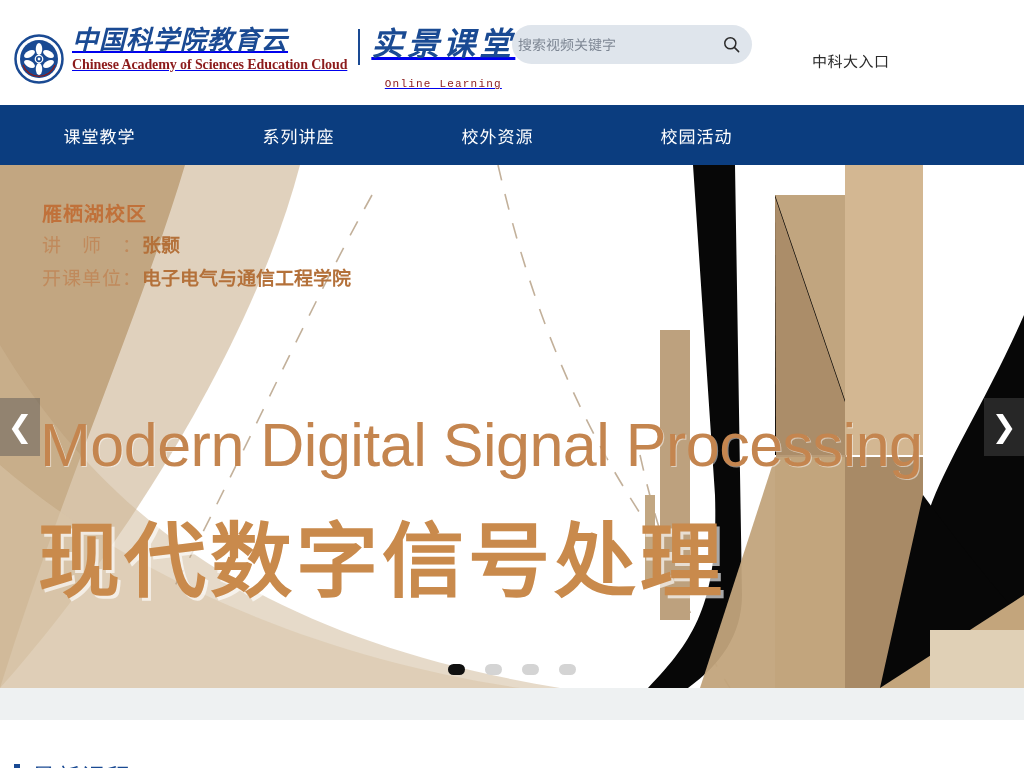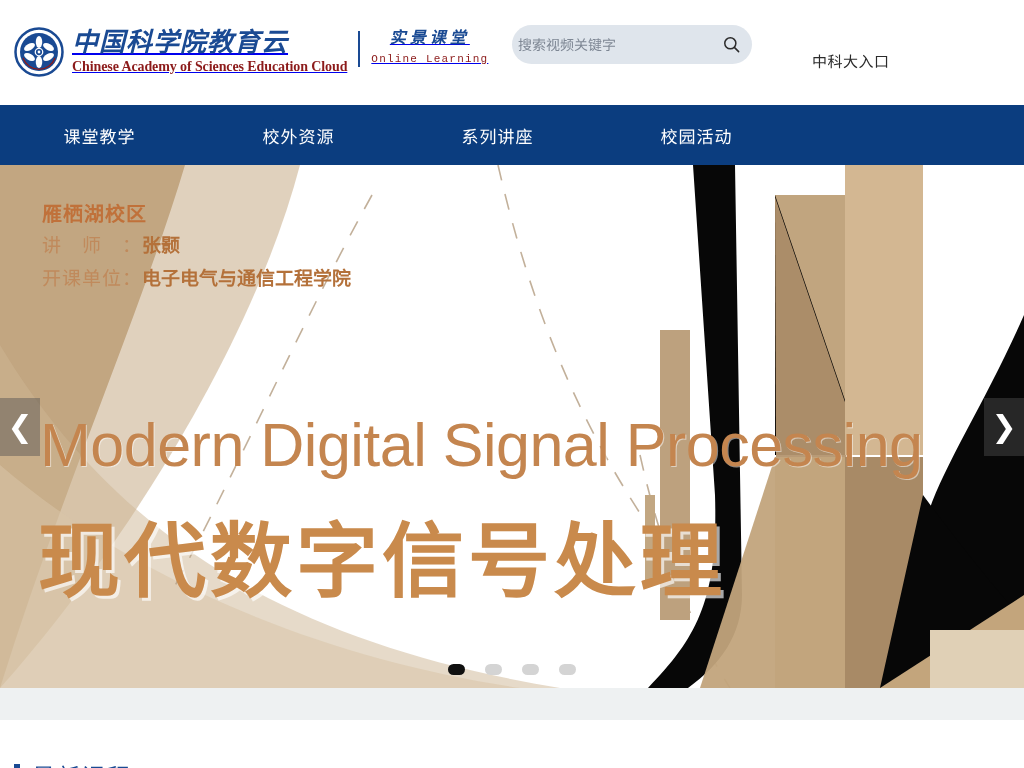--- a/index.html
+++ b/index.html
@@ -51,33 +51,33 @@
     width: 2px; height: 36px;
     background: #1a4a93;
     margin: 0 2px;
     align-self: flex-start;
     margin-top: 2px;
   }
   .brand-sub-block { display: flex; flex-direction: column; align-items: center; }
   .brand-sub-cn {
     font-family: "Liberation Serif", "DejaVu Serif", serif;
     font-weight: bold;
-    font-size: 16px;
+    font-size: 32px;
     color: #1a4a93;
     letter-spacing: 4px;
     font-style: italic;
     white-space: nowrap;
     line-height: 1.1;
   }
   .brand-sub-en {
     font-family: "Liberation Mono", "DejaVu Sans Mono", monospace;
     font-size: 11px;
     color: #8c1b1b;
     letter-spacing: 1.2px;
-    margin-top: 6px;
+    margin-top: 16px;
     white-space: nowrap;
   }
 
   
   .search-box {
     position: absolute;
     left: 512px; top: 25px;
     width: 240px; height: 39px;
     background: #dfe5ec;
     border-radius: 20px;
@@ -293,22 +293,22 @@
           <line x1="15.6" y1="15.6" x2="21" y2="21"></line>
         </svg>
       </button>
     </div>
 
     <a class="entry-link" href="#">中科大入口</a>
   </div>
 
   <nav class="nav">
     <a class="nav-item" href="#">课堂教学</a>
+    <a class="nav-item" href="#">系列讲座</a>
     <a class="nav-item" href="#">校外资源</a>
-    <a class="nav-item" href="#">系列讲座</a>
     <a class="nav-item" href="#">校园活动</a>
   </nav>
 
   <div class="banner">
 
     <svg class="banner-svg" viewBox="0 0 1024 523" preserveAspectRatio="none">
       <defs>
         <linearGradient id="tanArc" x1="0" y1="0" x2="1" y2="1">
           <stop offset="0%" stop-color="#a7writing"></stop>
         </linearGradient>

